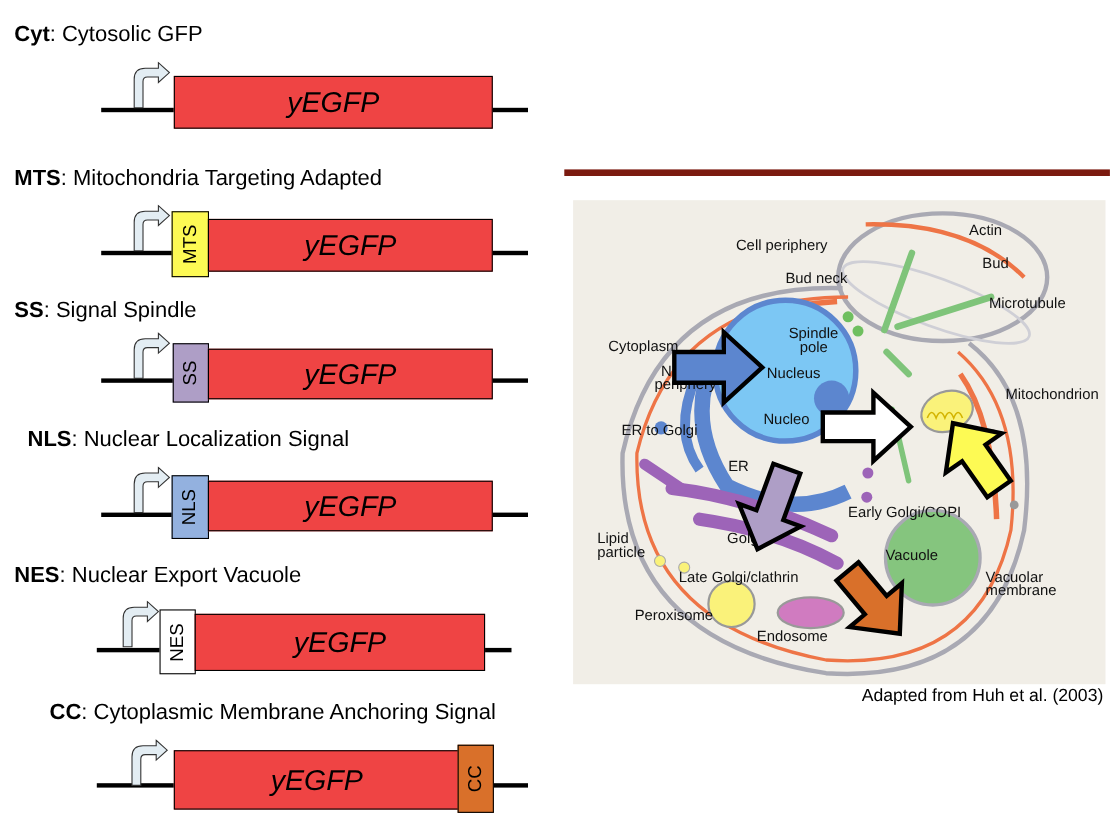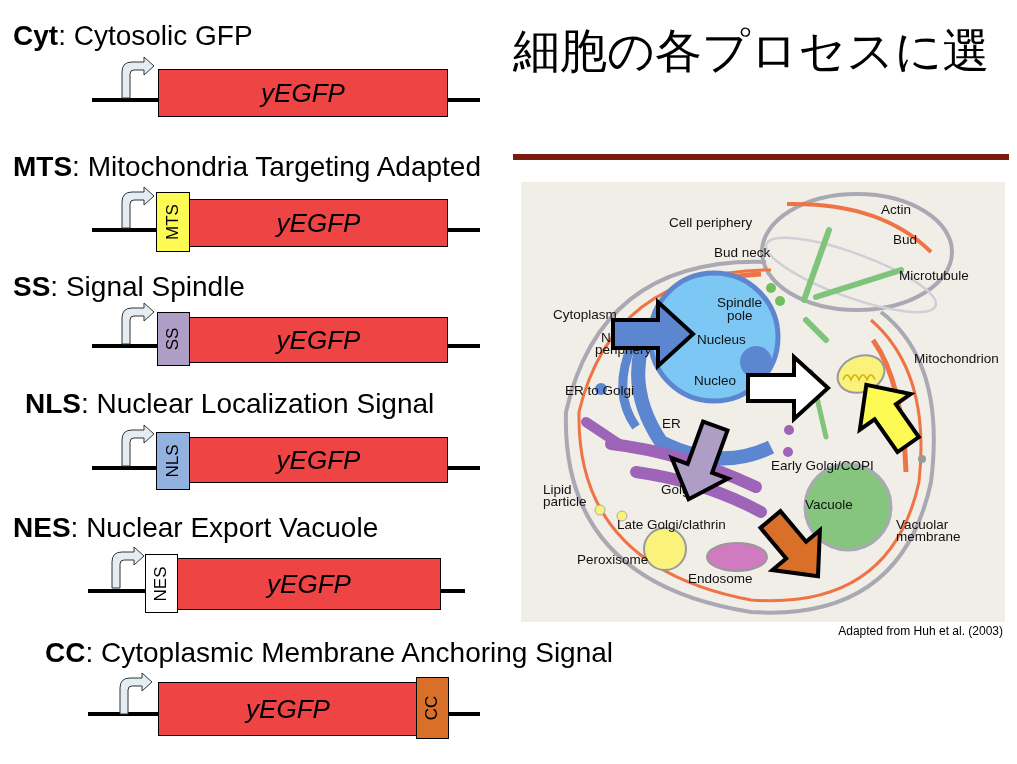--- a/index.html
+++ b/index.html
@@ -1,33 +1,33 @@
 <!DOCTYPE html>
 <html><head>
 <meta charset="utf-8">
 <style>
   html, body { margin:0; padding:0; background:#ffffff; }
   body { width:1017px; height:764px; position:relative; overflow:hidden;
          font-family:"Liberation Sans", sans-serif; color:#000; }
-  .construct-heading { position:absolute; left:13px; font-size:28px; white-space:nowrap; }
+  .construct-heading { position:absolute; left:13px; font-size:20px; white-space:nowrap; }
   .construct-heading b { font-weight:bold; }
   .construct { position:absolute; left:0; width:500px; height:70px; }
   .backbone { position:absolute; height:4px; background:#000; }
   .gene-box { position:absolute; background:#ef4444; border:1.5px solid #000; box-sizing:border-box;
               display:flex; align-items:center; justify-content:center; }
   .gene-label { font-style:italic; font-size:26px; }
   .tag-box { position:absolute; border:1.5px solid #000; box-sizing:border-box;
              display:flex; align-items:center; justify-content:center; }
   .tag-label { transform:rotate(-90deg); font-size:17px; white-space:nowrap; }
   .promoter { position:absolute; }
   .title { position:absolute; left:513px; top:22px; font-size:47px; line-height:57px; width:500px;
            font-family:"DejaVu Sans", sans-serif; }
   .rule { position:absolute; left:513px; top:154px; width:496px; height:6px; background:#7b1a0f; }
   .panel { position:absolute; left:521px; top:182px; width:484px; height:440px; background:#f1eee7; overflow:hidden; }
-  .citation { position:absolute; right:14px; top:624px; font-size:12px; }
+  .citation { position:absolute; right:14px; top:624px; font-size:16px; }
   .lbl { font-family:"Liberation Sans", sans-serif; font-size:13.5px; fill:#111; }
 </style>
 </head>
 <body>
 
 <div>
 
   <div class="construct-heading" style="top:20px;">
     <b>Cyt</b><span>: Cytosolic GFP</span>
   </div>
@@ -122,21 +122,20 @@
     <div class="gene-box" style="left:158px; top:2px; width:260px; height:54px;">
       <span class="gene-label">yEGFP</span>
     </div>
     <div class="tag-box" style="left:416px; top:-3px; width:33px; height:62px; background:#d9702a;">
       <span class="tag-label">CC</span>
     </div>
   </div>
 </div>
 
 <div class="title">
-  <div>細胞の各プロセスに選</div>
 </div>
 <div class="rule"></div>
 
 <div class="panel">
   <svg width="484" height="440" viewBox="0 0 484 440">
 
     <ellipse cx="336" cy="70" rx="95" ry="58" fill="none" stroke="#a9a9b3" stroke-width="4"></ellipse>
     <path d="M266 22 Q360 20 410 70" fill="none" stroke="#ee7446" stroke-width="4"></path>
     <ellipse cx="330" cy="93" rx="90" ry="22" transform="rotate(20 330 93)" fill="none" stroke="#cfcfd6" stroke-width="2.5"></ellipse>
     <line x1="308" y1="48" x2="283" y2="118" stroke="#7fc47a" stroke-width="6" stroke-linecap="round"></line>

